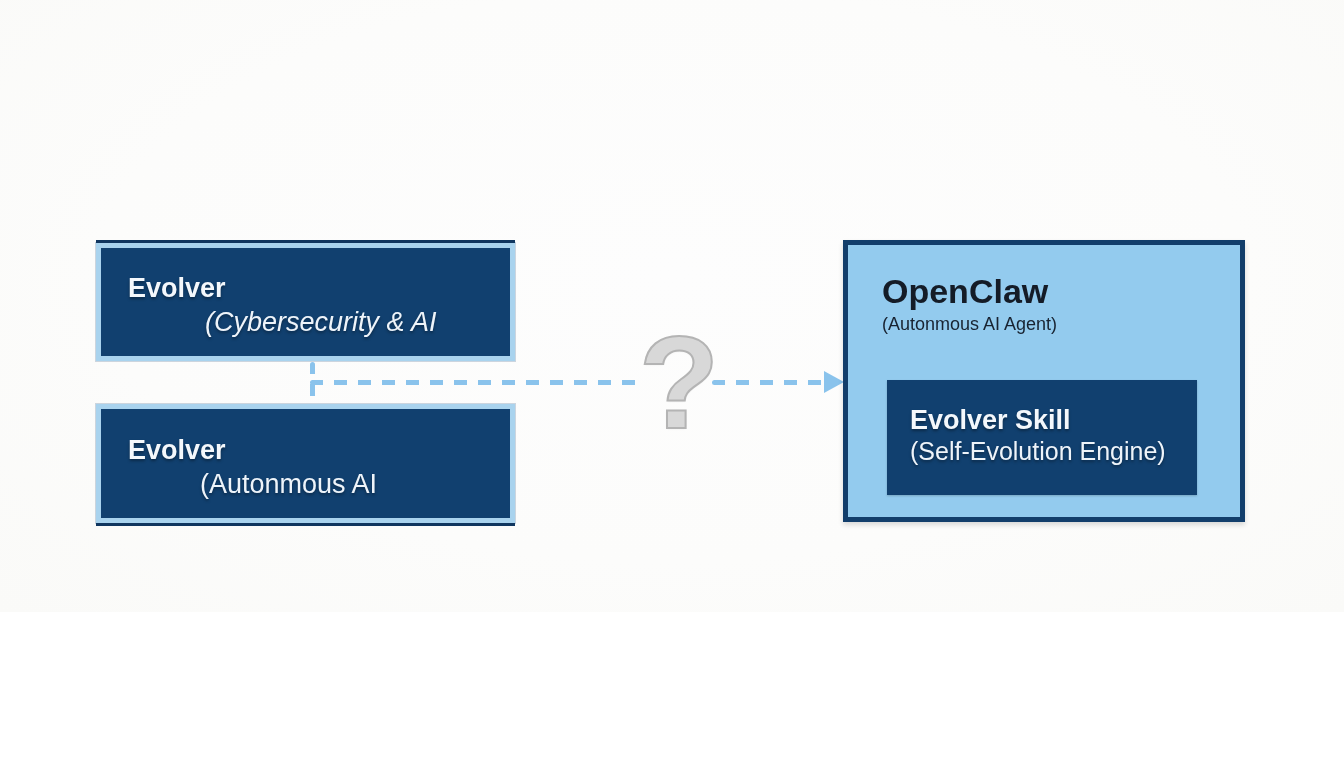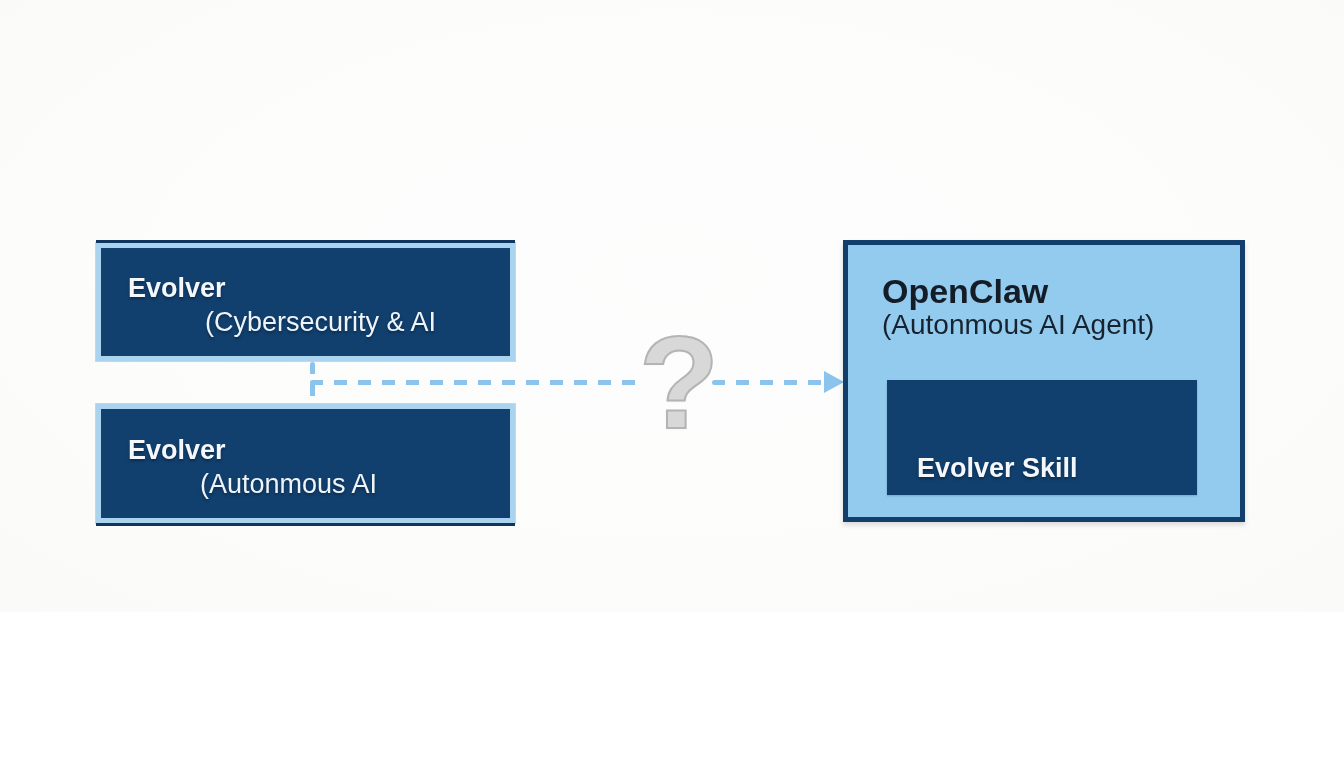--- a/index.html
+++ b/index.html
@@ -40,21 +40,21 @@
   }
   .navy-box .subtitle {
     color: #eef4fa;
     font-weight: normal;
     font-size: 27px;
     line-height: 30px;
     margin-top: 4px;
     text-shadow: 0 2px 3px rgba(0,0,0,0.35);
   }
   #box-evolver-cyber .inner-pad { padding: 25px 10px 0 27px; }
-  #box-evolver-cyber .subtitle  { margin-left: 77px; }
+  #box-evolver-cyber .subtitle  { margin-left: 77px; font-style: italic; }
   #box-evolver-auto  .inner-pad { padding: 26px 10px 0 27px; }
   #box-evolver-auto  .subtitle  { margin-left: 72px; }
 
   
   #box-openclaw {
     position: absolute;
     box-sizing: border-box;
     left: 843px; top: 240px; width: 402px; height: 282px;
     background: #93cbee;
     border: 5px solid #123e6b;
@@ -63,34 +63,34 @@
   #box-openclaw .inner-pad { padding: 31px 10px 0 34px; }
   #box-openclaw .title {
     color: #141c27;
     font-weight: bold;
     font-size: 34px;
     line-height: 31px;
   }
   #box-openclaw .subtitle {
     color: #182331;
     font-weight: normal;
-    font-size: 28px;
+    font-size: 18px;
     line-height: 31px;
     margin-top: 2px;
   }
 
   
   #box-evolver-skill {
     position: absolute;
     box-sizing: border-box;
     left: 887px; top: 380px; width: 310px; height: 115px;
     background: #11406f;
     box-shadow: 0 1px 2px rgba(0,0,0,0.2);
   }
-  #box-evolver-skill .inner-pad { padding: 25px 8px 0 30px; margin-top: 48px; }
+  #box-evolver-skill .inner-pad { padding: 25px 8px 0 23px; }
   #box-evolver-skill .title {
     color: #f4f8fc;
     font-weight: bold;
     font-size: 27px;
     line-height: 30px;
     text-shadow: 0 2px 3px rgba(0,0,0,0.35);
   }
   #box-evolver-skill .subtitle {
     color: #eef4fa;
     font-weight: normal;
@@ -168,16 +168,17 @@
   <div id="box-openclaw">
     <div class="inner-pad">
       <div class="title">OpenClaw</div>
       <div class="subtitle">(Autonmous AI Agent)</div>
     </div>
   </div>
 
   <div id="box-evolver-skill">
     <div class="inner-pad">
       <div class="title">Evolver Skill</div>
+      <div class="subtitle">(Self-Evolution Engine)</div>
     </div>
   </div>
 
 </div>
 
 </body></html>

